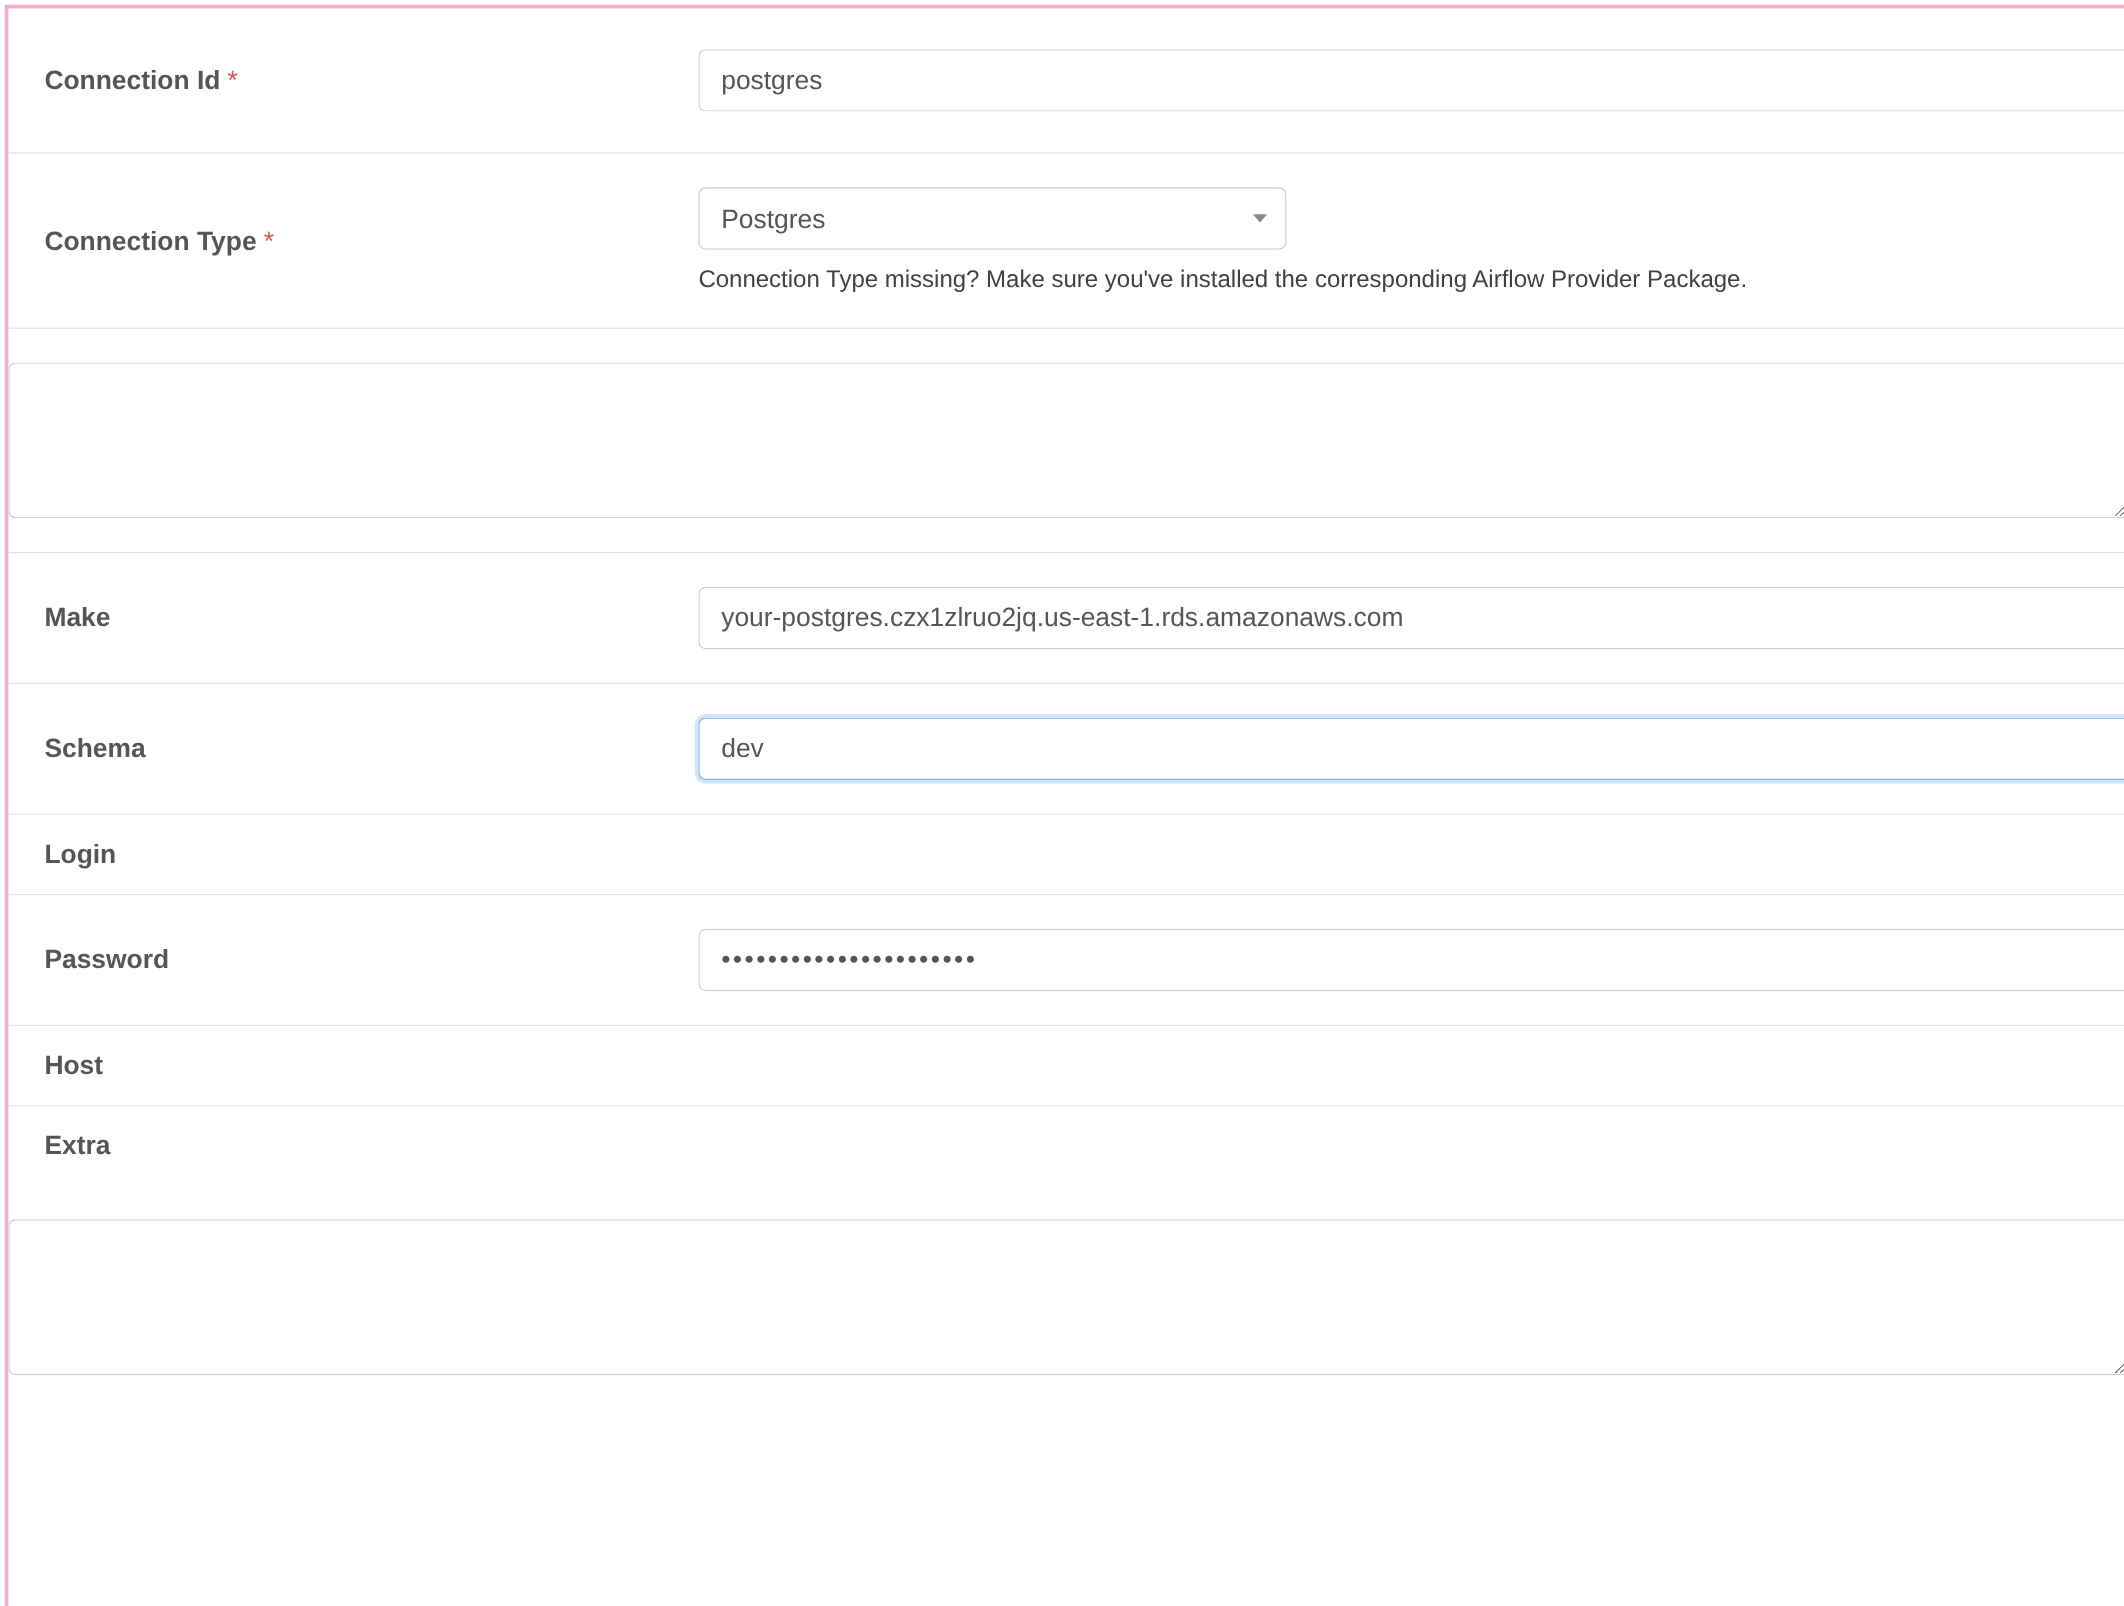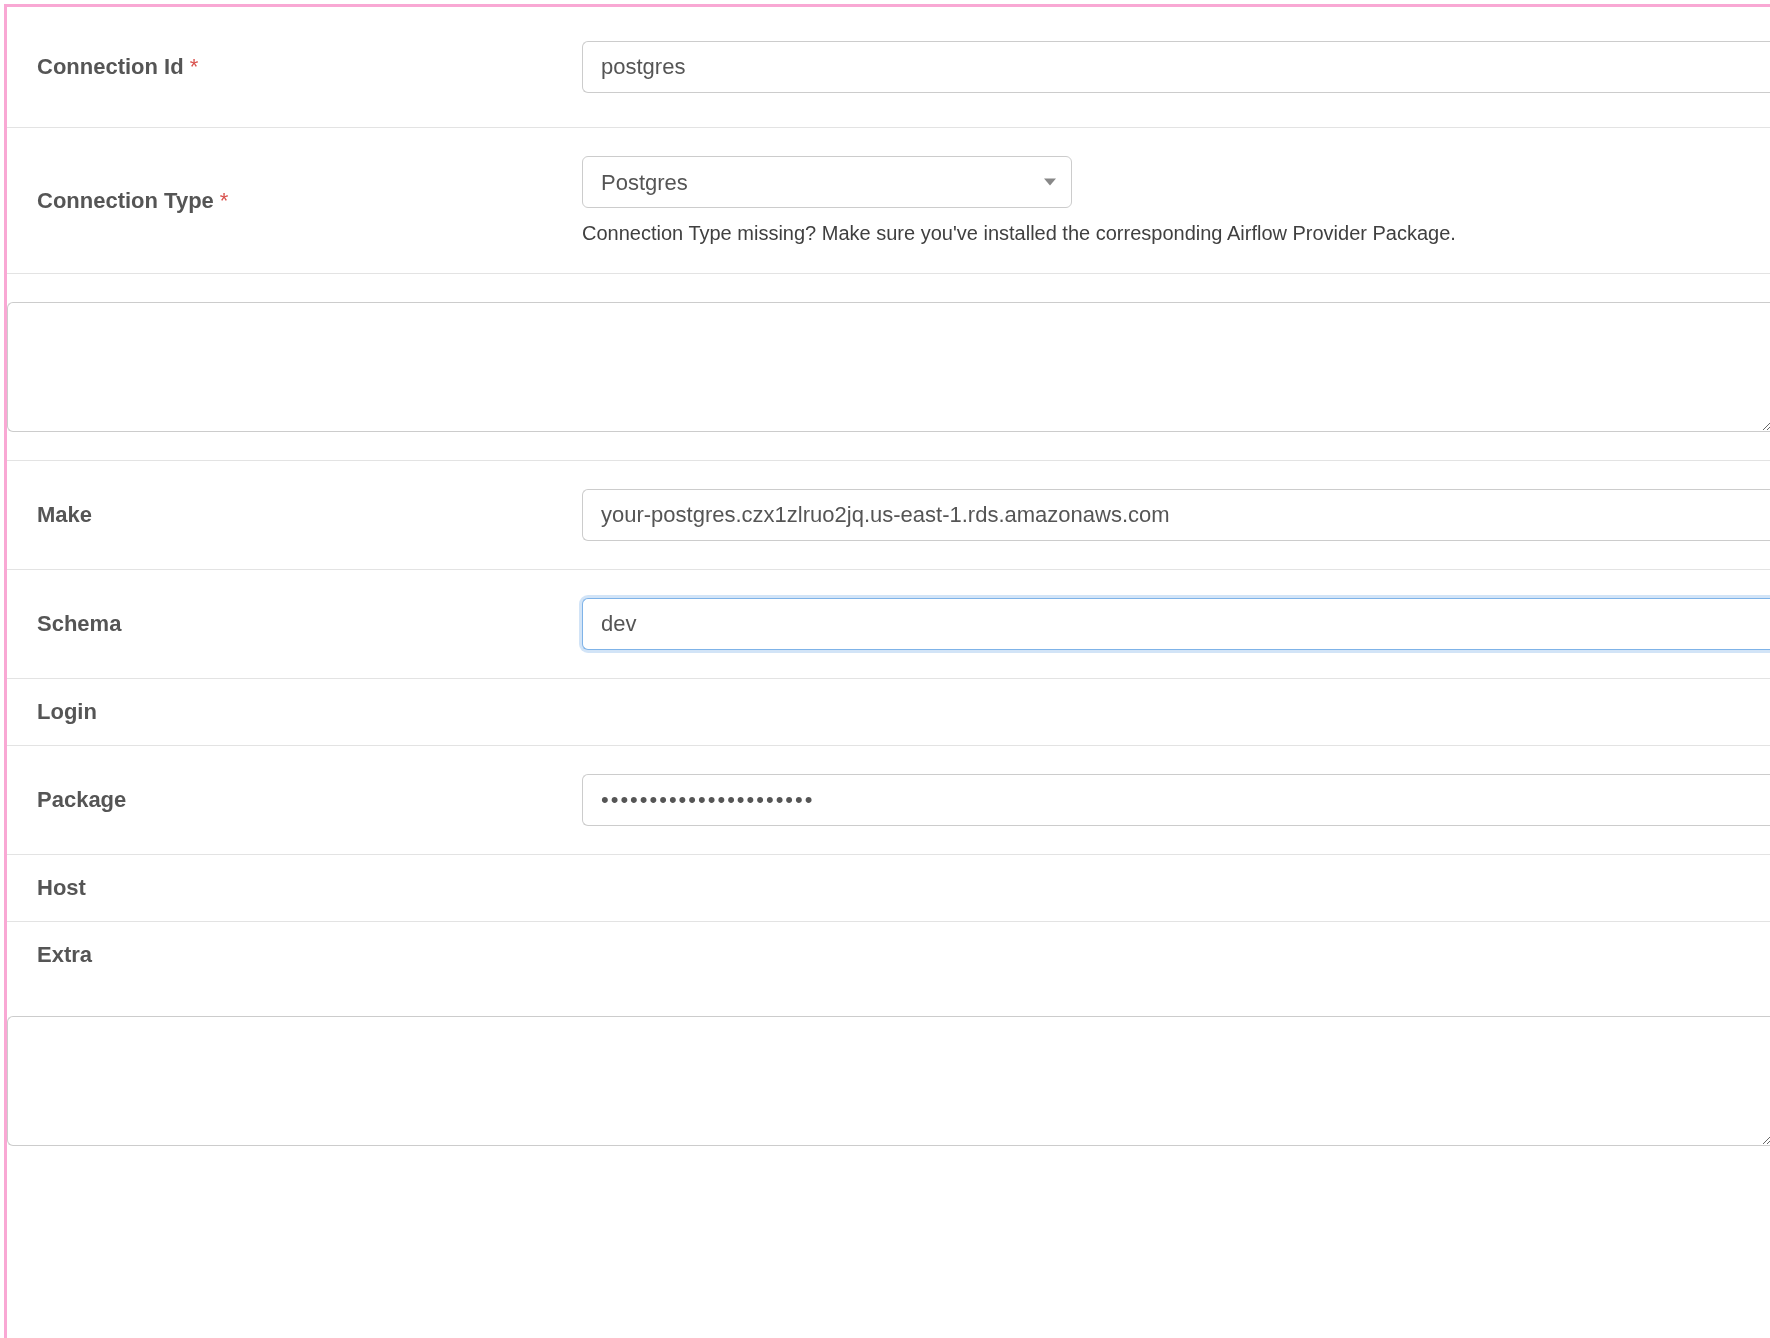--- a/index.html
+++ b/index.html
@@ -182,21 +182,21 @@
   </div>
 
   <div class="form-row row-login">
     <div class="label-cell">
       <span>Login</span>
     </div>
   </div>
 
   <div class="form-row row-password">
     <div class="label-cell">
-      <span>Package</span>
+      <span>Password</span>
     </div>
     <div class="input-cell">
       <input type="password" class="text-input" value="••••••••••••••••••••••" style="">
     </div>
   </div>
 
   <div class="form-row row-port">
     <div class="label-cell">
       <span>Host</span>
     </div>

